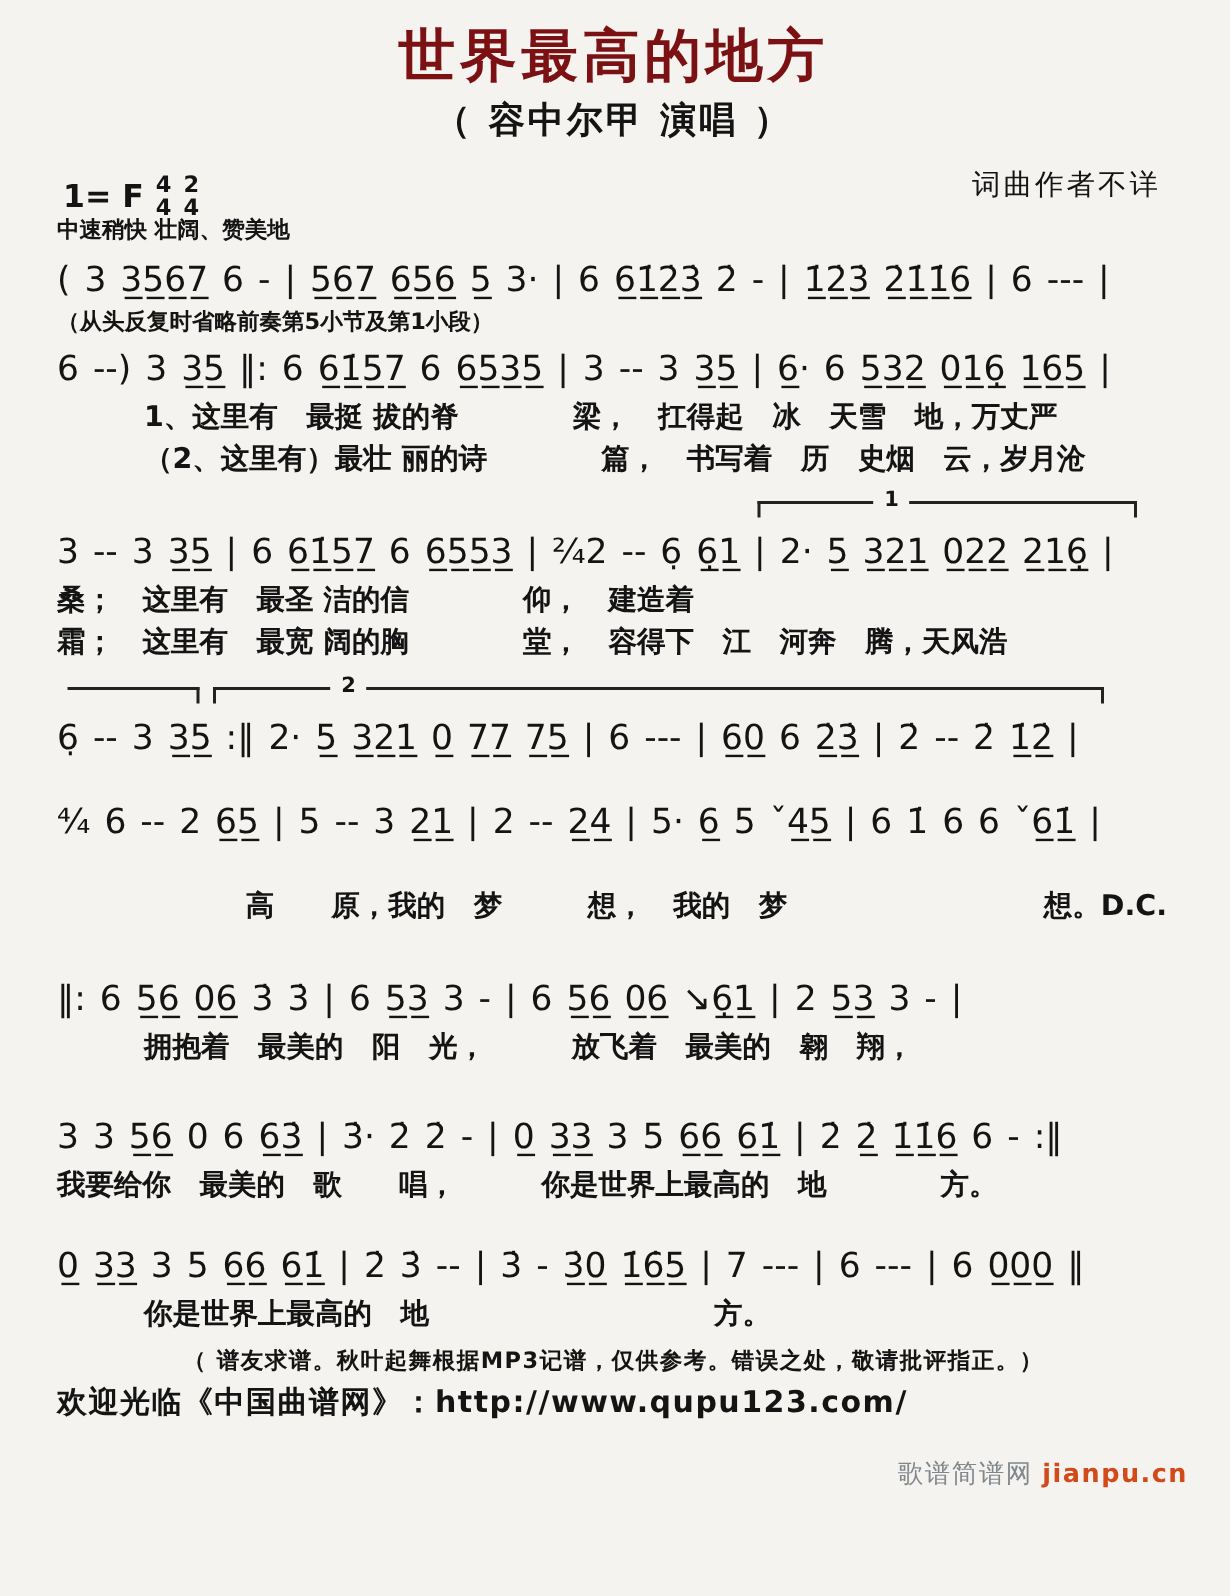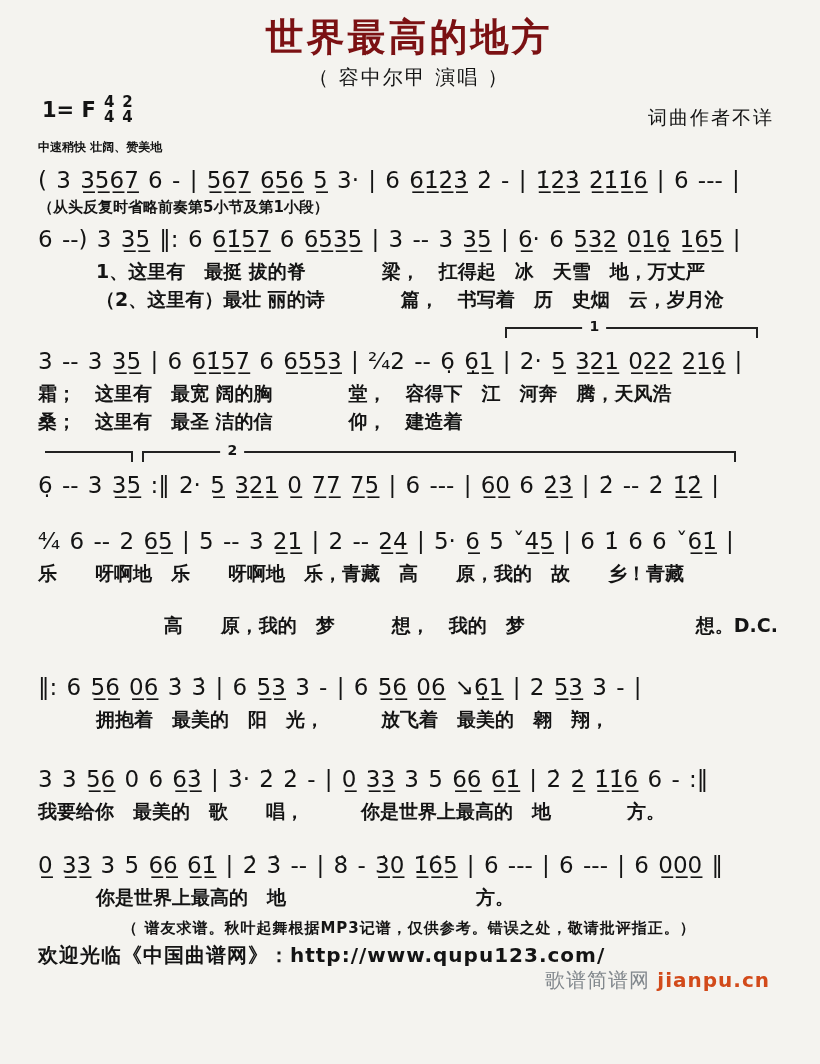--- a/index.html
+++ b/index.html
@@ -5,26 +5,26 @@
   html,body{margin:0;padding:0;}
   body{
     width:820px;height:1064px;
     background:#f4f3ef;
     font-family:"DejaVu Sans", sans-serif;
     color:#141414;
     overflow:hidden;
   }
   .page{position:relative;width:820px;height:1008px;box-sizing:border-box;padding:14px 40px 0 38px;}
   .title{text-align:center;color:#7b1113;font-size:38px;font-weight:bold;letter-spacing:3px;line-height:46px;}
-  .subtitle{text-align:center;font-size:20px;font-weight:normal;margin-top:4px;letter-spacing:2px;}
+  .subtitle{text-align:center;font-size:24px;font-weight:bold;margin-top:4px;letter-spacing:2px;}
   .meta-row{position:relative;height:46px;margin-top:2px;}
-  .keysig{position:absolute;left:4px;top:2px;font-size:21px;font-weight:bold;display:flex;align-items:center;gap:8px;}
+  .keysig{position:absolute;left:4px;top:18px;font-size:21px;font-weight:bold;display:flex;align-items:center;gap:8px;}
   .frac{display:inline-flex;flex-direction:column;align-items:center;line-height:1.0;font-size:15px;font-weight:bold;}
   .author{position:absolute;right:6px;top:12px;font-size:19px;font-weight:normal;letter-spacing:2px;}
-  .tempo{font-size:12px;font-weight:bold;margin-top:0;}
+  .tempo{font-size:15px;font-weight:bold;margin-top:0;}
   .line{position:relative;}
   .line-1{margin-top:6px;}
   .line-2{margin-top:4px;}
   .line-3{margin-top:30px;}
   .line-4{margin-top:32px;}
   .line-5{margin-top:20px;}
   .line-6{margin-top:24px;}
   .line-7{margin-top:30px;}
   .line-8{margin-top:28px;}
   .line-9{margin-top:22px;}
@@ -36,21 +36,21 @@
   .volta{position:absolute;top:-16px;height:9px;border-top:2px solid #222;border-left:2px solid #222;border-right:2px solid #222;}
   .volta-cont{border-left:none;}
   .volta-label{position:absolute;top:-10px;background:#f4f3ef;padding:0 7px;font-size:14px;font-weight:bold;line-height:1;transform:translateX(-50%);}
   .v1{left:63%;width:33.5%;}
   .v1 .volta-label{left:35%;}
   .vc{left:1%;width:11.5%;}
   .v2{left:14%;width:79.5%;}
   .v2 .volta-label{left:15%;}
   .footnote{text-align:center;font-size:15px;font-weight:bold;margin-top:8px;letter-spacing:1px;}
   .website{text-align:left;font-size:20px;font-weight:bold;margin-top:4px;letter-spacing:1px;}
-  .watermark{position:absolute;right:50px;bottom:14px;font-size:20px;color:#81878c;letter-spacing:1px;}
+  .watermark{position:absolute;right:28px;bottom:14px;font-size:17px;color:#81878c;letter-spacing:1px;}
   .watermark .brand{color:#d24a1a;font-weight:bold;}
 </style>
 </head>
 <body>
 
 <div class="page">
 
   <div class="title">世界最高的地方</div>
   <div class="subtitle">（ 容中尔甲  演唱 ）</div>
 
@@ -80,56 +80,55 @@
     <div class="notes">6 --) 3 3̲5̲ ‖: 6 6̲1̲̇5̲7̲ 6 6̲5̲3̲5̲ | 3 -- 3 3̲5̲ | 6̲· 6 5̲3̲2̲ 0̲1̲6̲̣ 1̲6̲5̲ |</div>
     <div class="lyric lyric-indent">1、这里有　最挺 拔的脊　　　　梁，　扛得起　冰　天雪　地，万丈严</div>
     <div class="lyric lyric-indent">（2、这里有）最壮 丽的诗　　　　篇，　书写着　历　史烟　云，岁月沧</div>
   </div>
 
   <div class="line line-3">
     <div class="volta v1">
       <span class="volta-label">1</span>
     </div>
     <div class="notes">3 -- 3 3̲5̲ | 6 6̲1̲̇5̲7̲ 6 6̲5̲5̲3̲ | ²⁄₄2 -- 6̣ 6̲̣1̲ | 2· 5̲ 3̲2̲1̲ 0̲2̲2̲ 2̲1̲6̲̣ |</div>
+    <div class="lyric">桑；　这里有　最圣 洁的信　　　　仰，　建造着</div>
     <div class="lyric">霜；　这里有　最宽 阔的胸　　　　堂，　容得下　江　河奔　腾，天风浩</div>
-    <div class="lyric">桑；　这里有　最圣 洁的信　　　　仰，　建造着</div>
   </div>
 
   <div class="line line-4">
     <div class="volta volta-cont vc"></div>
     <div class="volta v2">
       <span class="volta-label">2</span>
     </div>
     <div class="notes">6̣ -- 3 3̲5̲ :‖ 2· 5̲ 3̲2̲1̲ 0̲ 7̲7̲ 7̲5̲ | 6 --- | 6̲0̲ 6 2̲̇3̲̇ | 2̇ -- 2̇ 1̲̇2̲̇ |</div>
   </div>
 
   <div class="line line-5">
     <div class="notes">⁴⁄₄ 6 -- 2 6̲5̲ | 5 -- 3 2̲1̲ | 2 -- 2̲4̲ | 5· 6̲ 5 ˇ4̲5̲ | 6 1̇ 6 6 ˇ6̲1̲̇ |</div>
-    <div class="lyric">乐　　呀啊地　乐　　呀啊地　乐，青藏　高　　原，我的　故　　乡！青藏</div>
   </div>
 
   <div class="line line-6">
     <div class="lyric lyric-flex">
       <span>高　　原，我的　梦　　　想，　我的　梦　　　　　　　　　想。</span>
       <span>D.C.</span>
     </div>
   </div>
 
   <div class="line line-7">
     <div class="notes">‖: 6 5̲6̲ 0̲6̲ 3̇ 3̇ | 6 5̲3̲ 3 - | 6 5̲6̲ 0̲6̲ ↘6̲̣1̲ | 2 5̲3̲ 3 - |</div>
     <div class="lyric lyric-indent">拥抱着　最美的　阳　光，　　　放飞着　最美的　翱　翔，</div>
   </div>
 
   <div class="line line-8">
     <div class="notes">3 3 5̲6̲ 0 6 6̲3̲̇ | 3̇· 2̇ 2̇ - | 0̲ 3̲3̲ 3 5 6̲6̲ 6̲1̲̇ | 2̇ 2̲̇ 1̲̇1̲̇6̲ 6 - :‖</div>
     <div class="lyric">我要给你　最美的　歌　　唱，　　　你是世界上最高的　地　　　　方。</div>
   </div>
 
   <div class="line line-9">
-    <div class="notes">0̲ 3̲3̲ 3 5 6̲6̲ 6̲1̲̇ | 2̇ 3̇ -- | 8̇ - 3̲̇0̲ 1̲̇6̲̇5̲ | 6 --- | 6 --- | 6 0̲0̲0̲ ‖</div>
+    <div class="notes">0̲ 3̲3̲ 3 5 6̲6̲ 6̲1̲̇ | 2̇ 3̇ -- | 3̇ - 3̲̇0̲ 1̲̇6̲̇5̲ | 7 --- | 6 --- | 6 0̲0̲0̲ ‖</div>
     <div class="lyric lyric-indent">你是世界上最高的　地　　　　　　　　　　方。</div>
   </div>
 
   <div class="footnote">（ 谱友求谱。秋叶起舞根据MP3记谱，仅供参考。错误之处，敬请批评指正。）</div>
   <div class="website">欢迎光临《中国曲谱网》：http://www.qupu123.com/</div>
 
   <div class="watermark">
     <span>歌谱简谱网</span>
     <span class="brand">jianpu.cn</span>
   </div>

